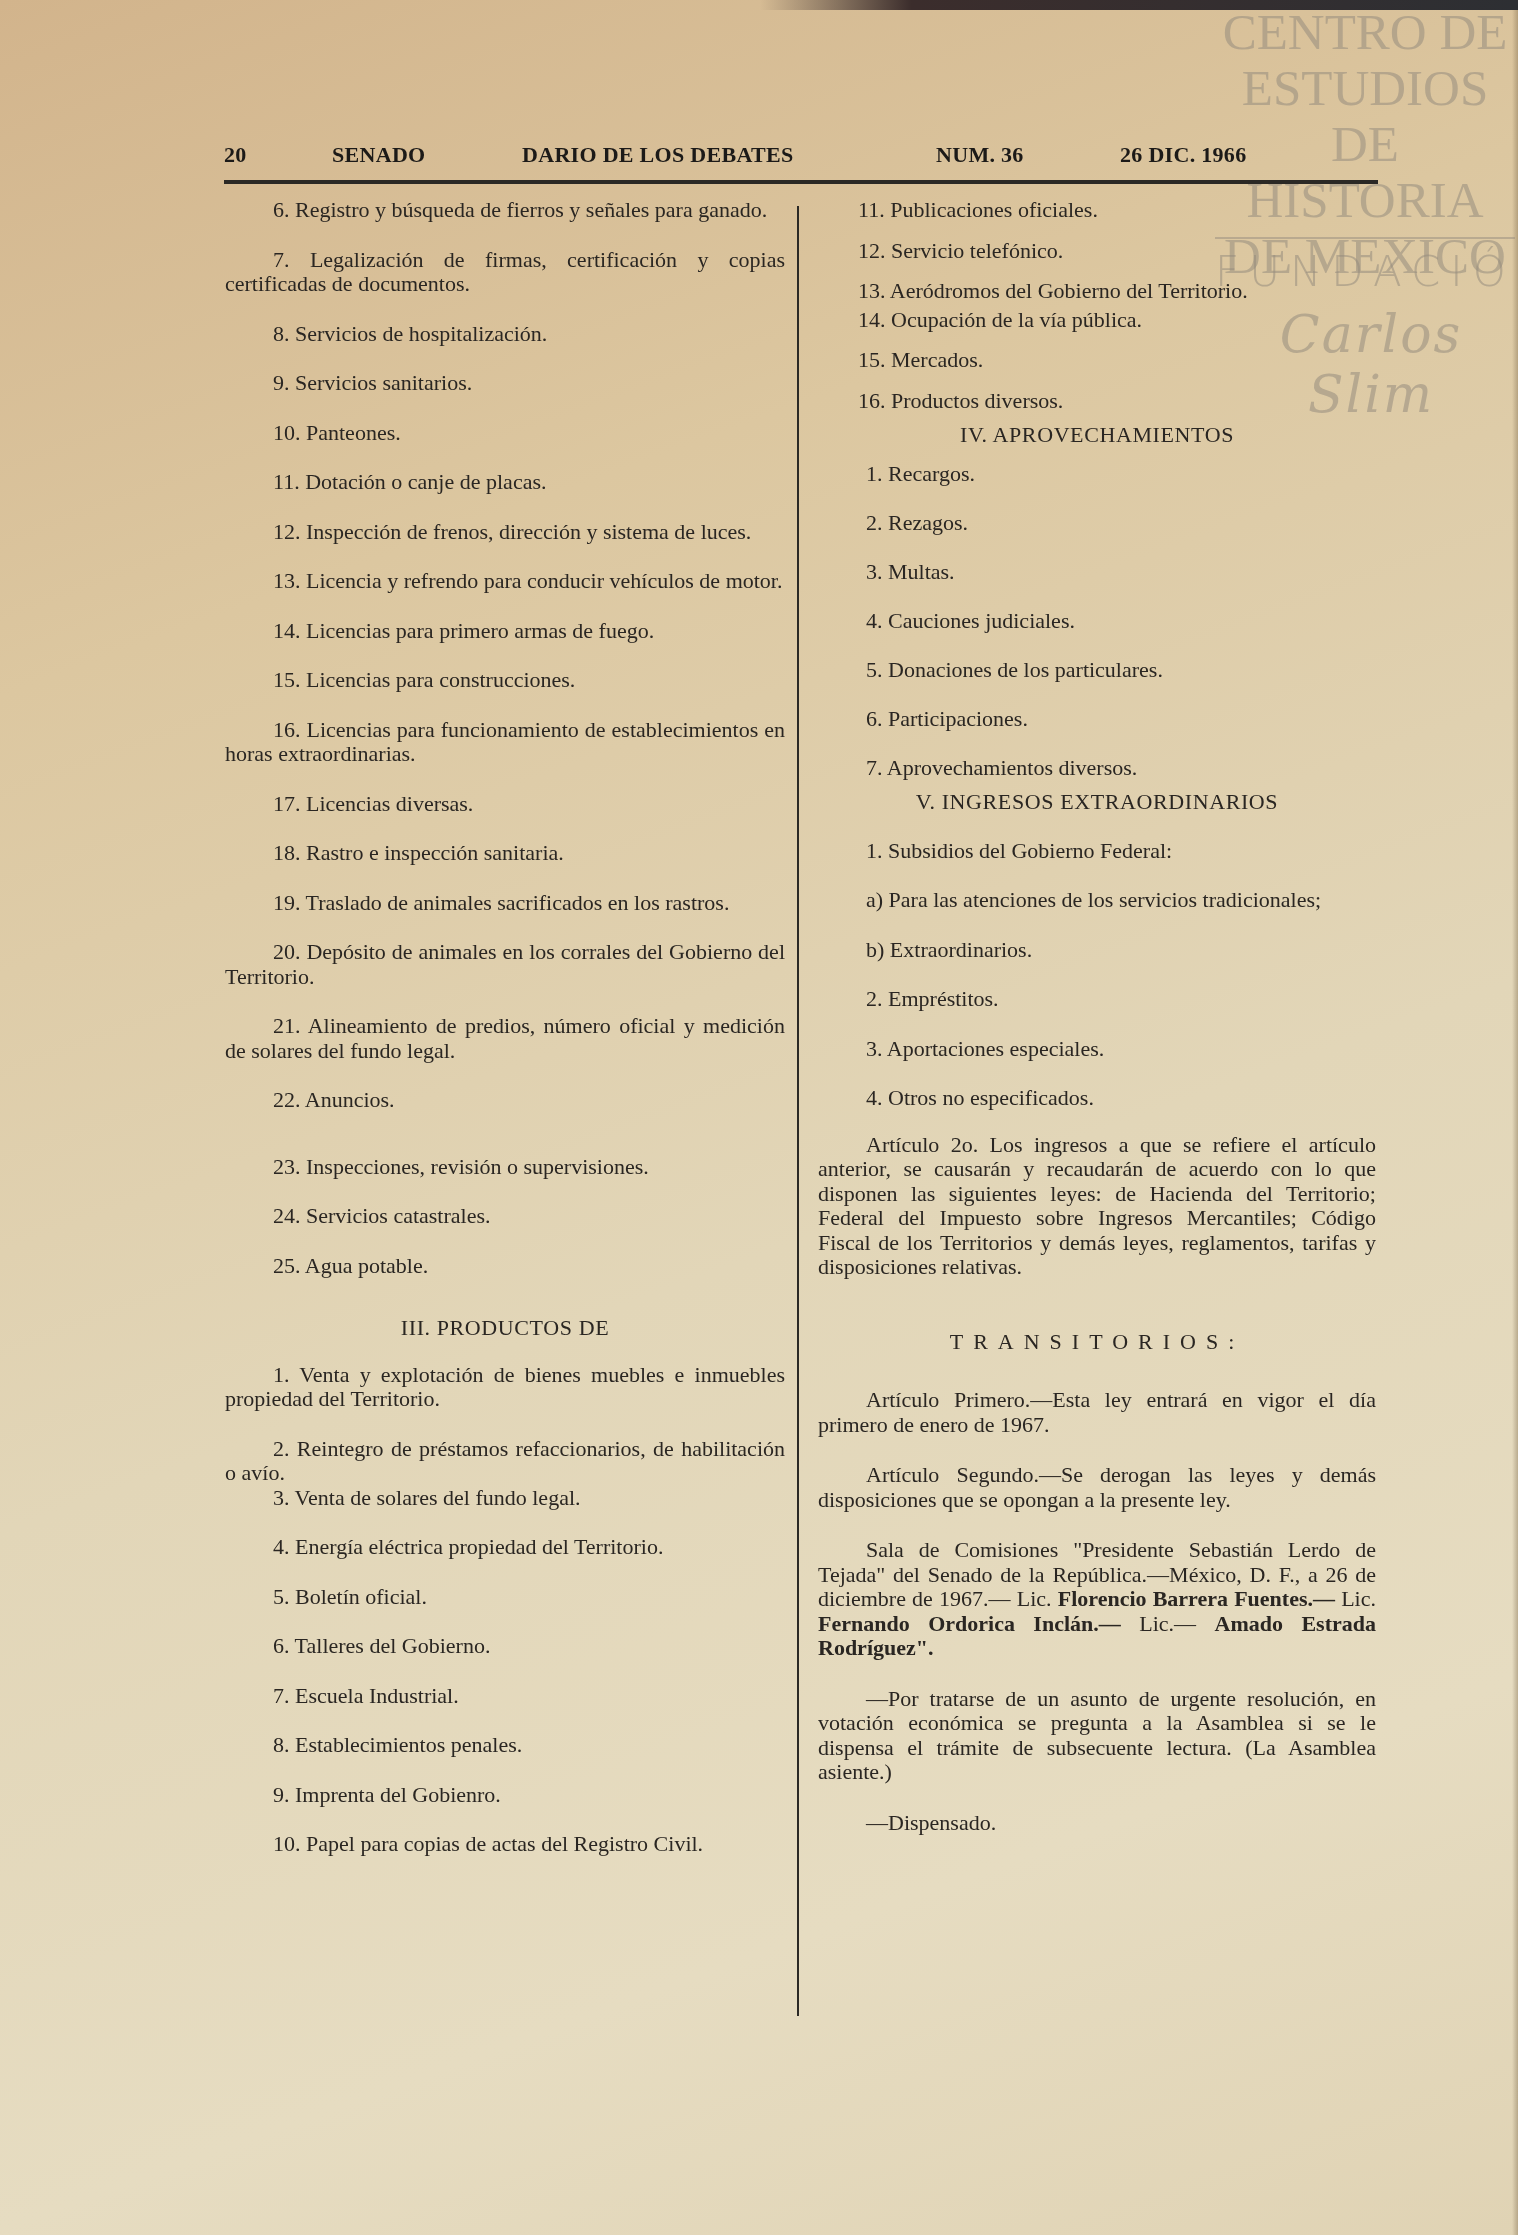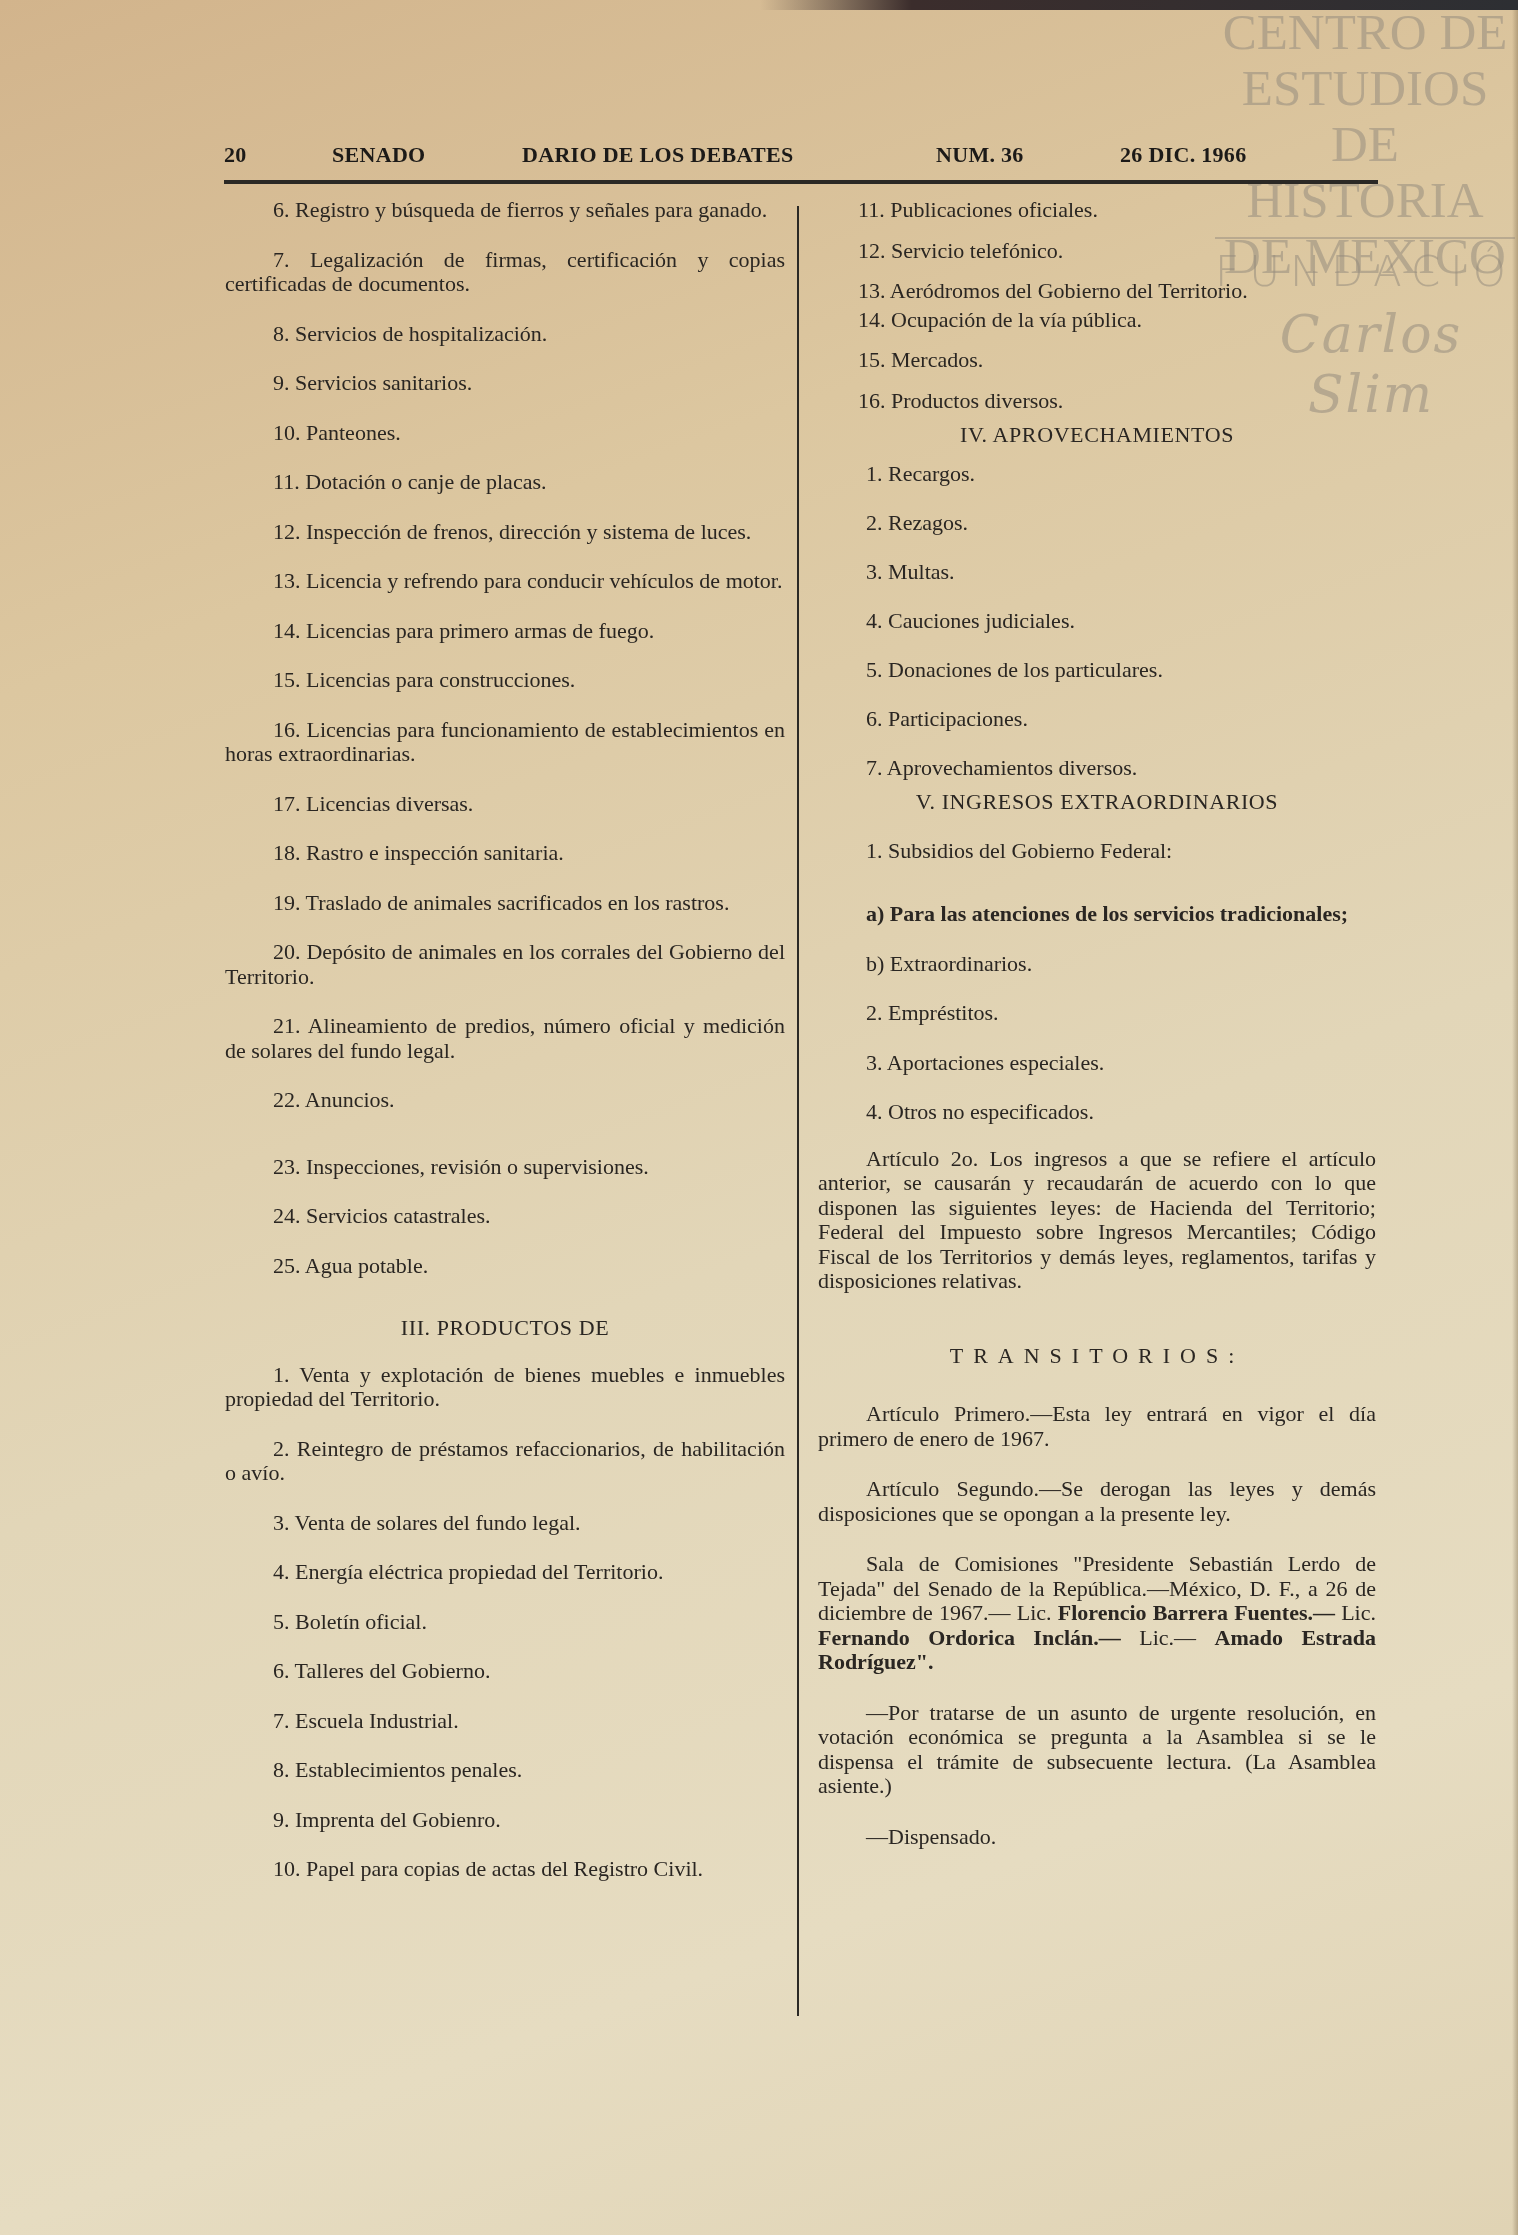--- a/index.html
+++ b/index.html
@@ -95,21 +95,21 @@
       <p class="item" style="text-indent: 48px; margin-top: 25px;"><span>21. </span><span>Alineamiento de predios, número oficial y medición de solares del fundo legal.</span></p>
       <p class="item" style="text-indent: 48px; margin-top: 25px;"><span>22. </span><span>Anuncios.</span></p>
       <p class="item" style="text-indent: 48px; margin-top: 42px;"><span>23. </span><span>Inspecciones, revisión o supervisiones.</span></p>
       <p class="item" style="text-indent: 48px; margin-top: 25px;"><span>24. </span><span>Servicios catastrales.</span></p>
       <p class="item" style="text-indent: 48px; margin-top: 25px;"><span>25. </span><span>Agua potable.</span></p>
     </div>
   <p class="heading" style="margin-top:38px;margin-bottom:22px">III. PRODUCTOS DE</p>
   <div id="productos-list">
       <p class="item" style="text-indent: 48px;"><span>1. </span><span>Venta y explotación de bienes muebles e inmuebles propiedad del Territorio.</span></p>
       <p class="item" style="text-indent: 48px; margin-top: 25px;"><span>2. </span><span>Reintegro de préstamos refaccionarios, de habilitación o avío.</span></p>
-      <p class="item" style="text-indent: 48px; margin-top: 25px;"><span>3. </span><span>Venta de solares del fundo legal.</span></p>
+      <p class="item" style="text-indent: 48px; "><span>3. </span><span>Venta de solares del fundo legal.</span></p>
       <p class="item" style="text-indent: 48px; margin-top: 25px;"><span>4. </span><span>Energía eléctrica propiedad del Territorio.</span></p>
       <p class="item" style="text-indent: 48px; margin-top: 25px;"><span>5. </span><span>Boletín oficial.</span></p>
       <p class="item" style="text-indent: 48px; margin-top: 25px;"><span>6. </span><span>Talleres del Gobierno.</span></p>
       <p class="item" style="text-indent: 48px; margin-top: 25px;"><span>7. </span><span>Escuela Industrial.</span></p>
       <p class="item" style="text-indent: 48px; margin-top: 25px;"><span>8. </span><span>Establecimientos penales.</span></p>
       <p class="item" style="text-indent: 48px; margin-top: 25px;"><span>9. </span><span>Imprenta del Gobienro.</span></p>
       <p class="item" style="text-indent: 48px; margin-top: 25px;"><span>10. </span><span>Papel para copias de actas del Registro Civil.</span></p>
     </div>
 </div>
 
@@ -128,21 +128,21 @@
       <p class="item" style="text-indent: 48px; margin-top: 24.5px;"><span>2. </span><span>Rezagos.</span></p>
       <p class="item" style="text-indent: 48px; margin-top: 24.5px;"><span>3. </span><span>Multas.</span></p>
       <p class="item" style="text-indent: 48px; margin-top: 24.5px;"><span>4. </span><span>Cauciones judiciales.</span></p>
       <p class="item" style="text-indent: 48px; margin-top: 24.5px;"><span>5. </span><span>Donaciones de los particulares.</span></p>
       <p class="item" style="text-indent: 48px; margin-top: 24.5px;"><span>6. </span><span>Participaciones.</span></p>
       <p class="item" style="text-indent: 48px; margin-top: 24.5px;"><span>7. </span><span>Aprovechamientos diversos.</span></p>
     </div>
   <p class="heading" style="margin-top:10px;margin-bottom:24px">V. INGRESOS EXTRAORDINARIOS</p>
   <div id="extra-list">
       <p class="item" style="text-indent: 48px;"><span>1. </span><span>Subsidios del Gobierno Federal:</span></p>
-      <p class="item" style="text-indent: 48px; margin-top: 39px; font-weight: bold;"><span>a) </span><span>Para las atenciones de los servicios tradicionales;</span></p>
+      <p class="item" style="text-indent: 48px; margin-top: 25px;"><span>a) </span><span>Para las atenciones de los servicios tradicionales;</span></p>
       <p class="item" style="text-indent: 48px; margin-top: 25px;"><span>b) </span><span>Extraordinarios.</span></p>
       <p class="item" style="text-indent: 48px; margin-top: 25px;"><span>2. </span><span>Empréstitos.</span></p>
       <p class="item" style="text-indent: 48px; margin-top: 25px;"><span>3. </span><span>Aportaciones especiales.</span></p>
       <p class="item" style="text-indent: 48px; margin-top: 25px;"><span>4. </span><span>Otros no especificados.</span></p>
     </div>
   <p class="p" style="margin-top:22px">Artículo 2o. Los ingresos a que se refiere el artículo anterior, se causarán y recaudarán de acuerdo con lo que disponen las siguientes leyes: de Hacienda del Territorio; Federal del Impuesto sobre Ingresos Mercantiles; Código Fiscal de los Territorios y demás leyes, reglamentos, tarifas y disposiciones relativas.</p>
   <p class="heading spaced" style="margin-top:50px;margin-bottom:34px">TRANSITORIOS:</p>
   <p class="p">Artículo Primero.—Esta ley entrará en vigor el día primero de enero de 1967.</p>
   <p class="p" style="margin-top:26px">Artículo Segundo.—Se derogan las leyes y demás disposiciones que se opongan a la presente ley.</p>
   <p class="p" style="margin-top:26px"><span>Sala de Comisiones "Presidente Sebastián Lerdo de Tejada" del Senado de la República.—México, D. F., a 26 de diciembre de 1967.—</span> <span>Lic. </span><span class="b">Florencio Barrera Fuentes.—</span><span> Lic. </span><span class="b">Fernando Ordorica Inclán.—</span><span> Lic.— </span><span class="b">Amado Estrada Rodríguez".</span></p>

